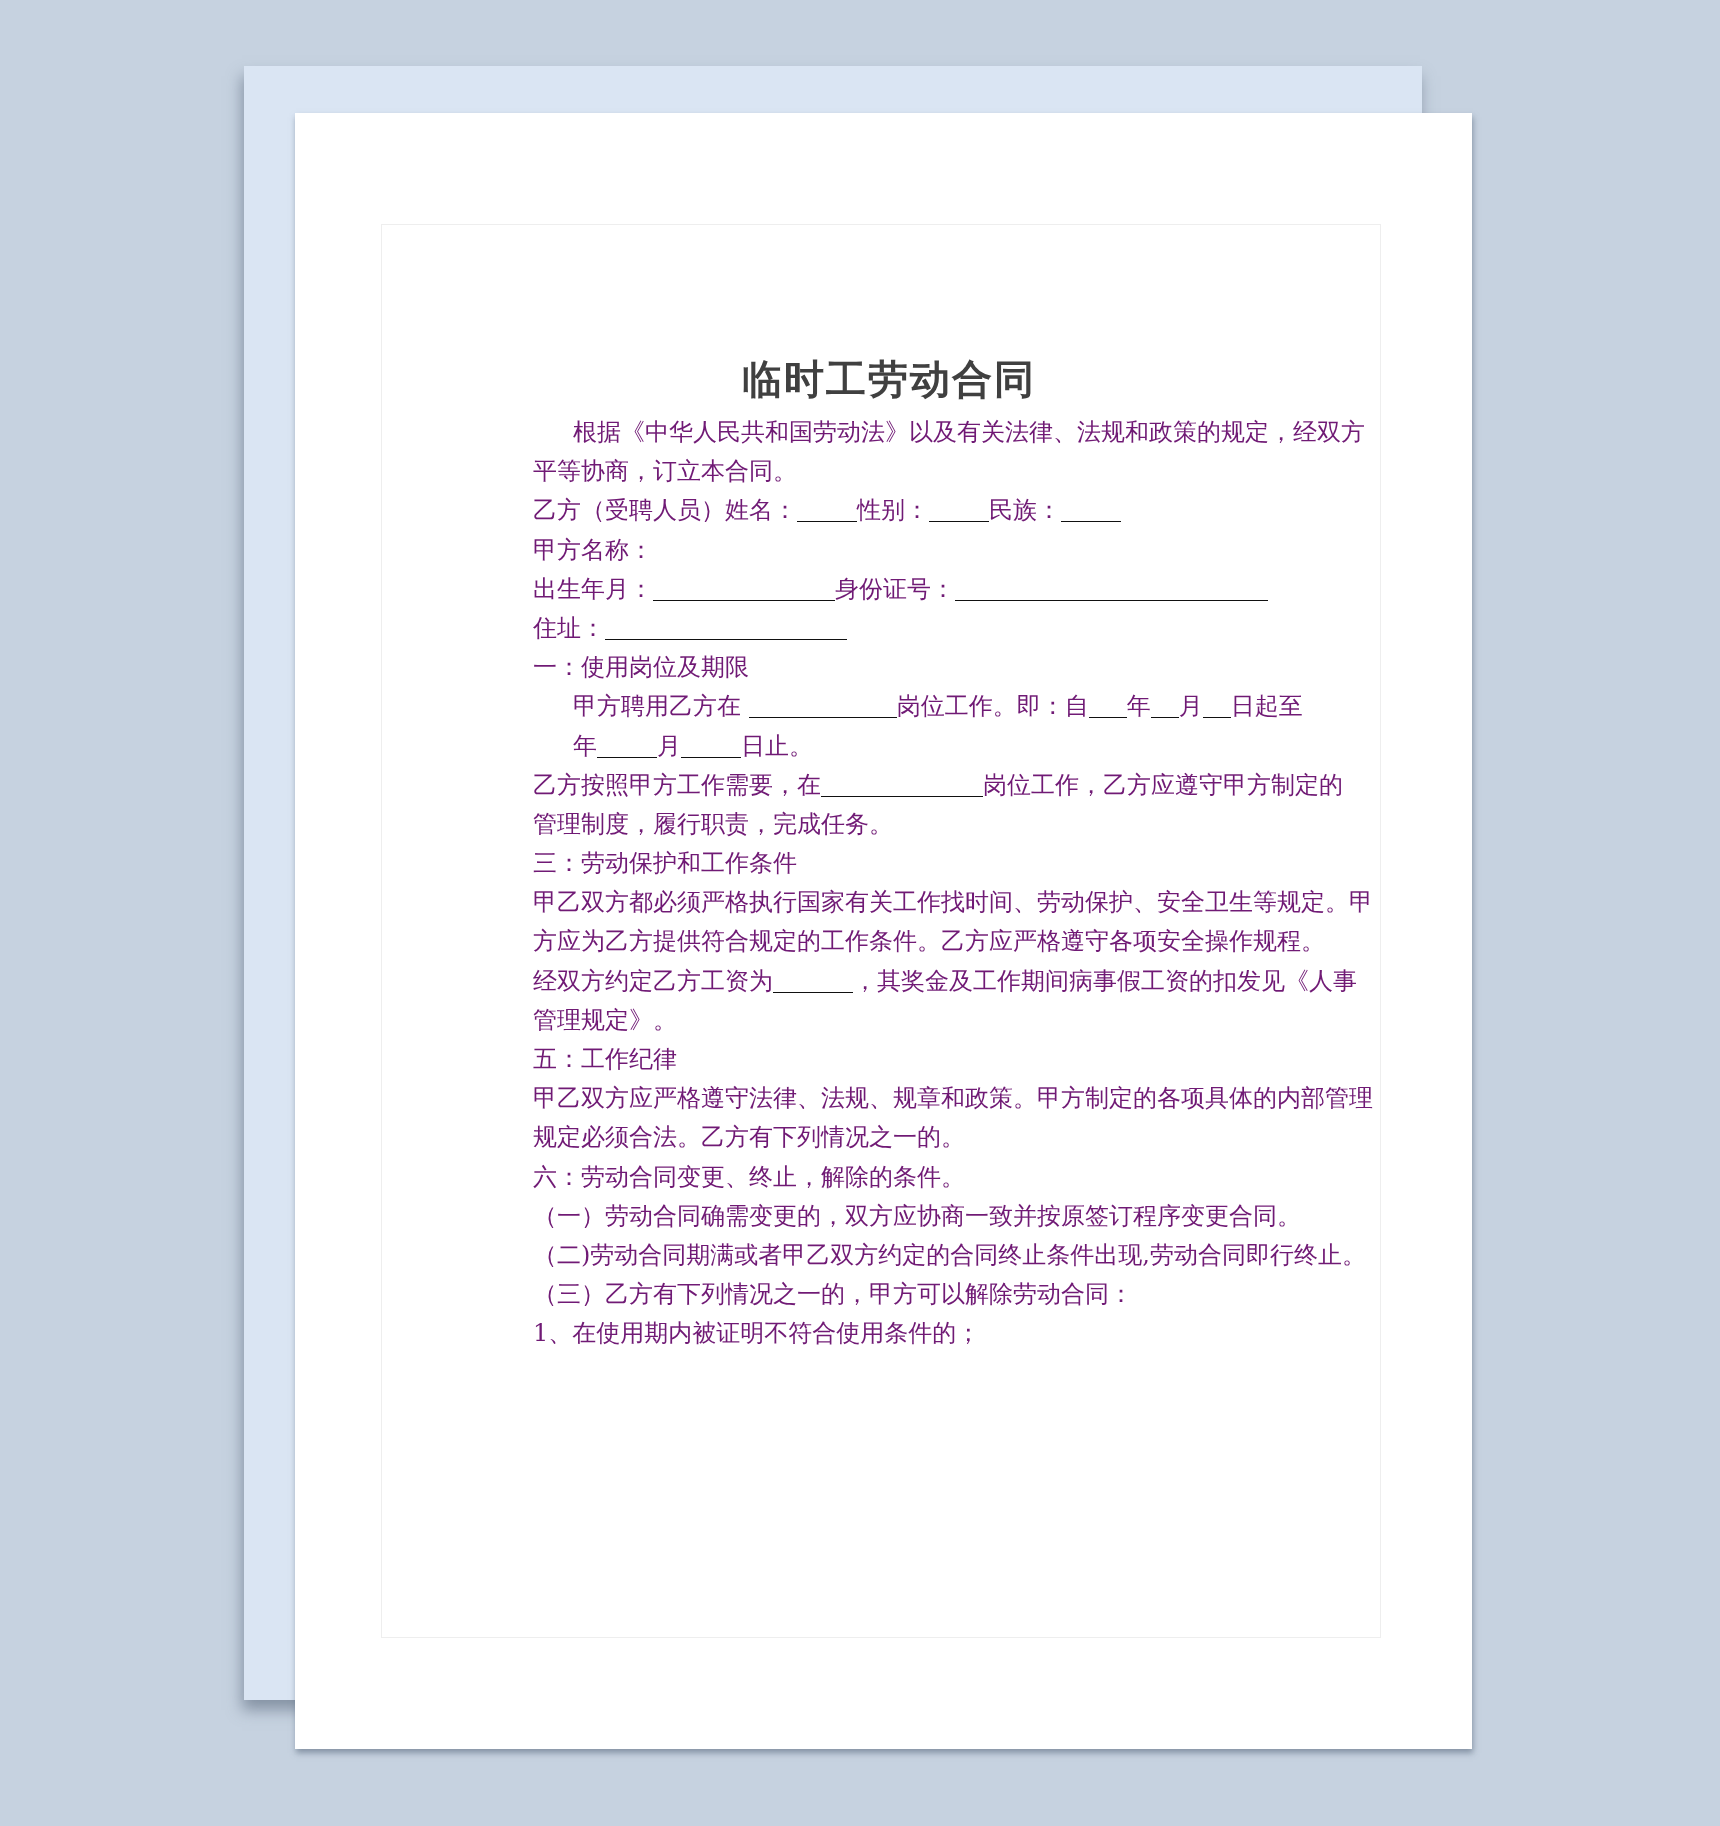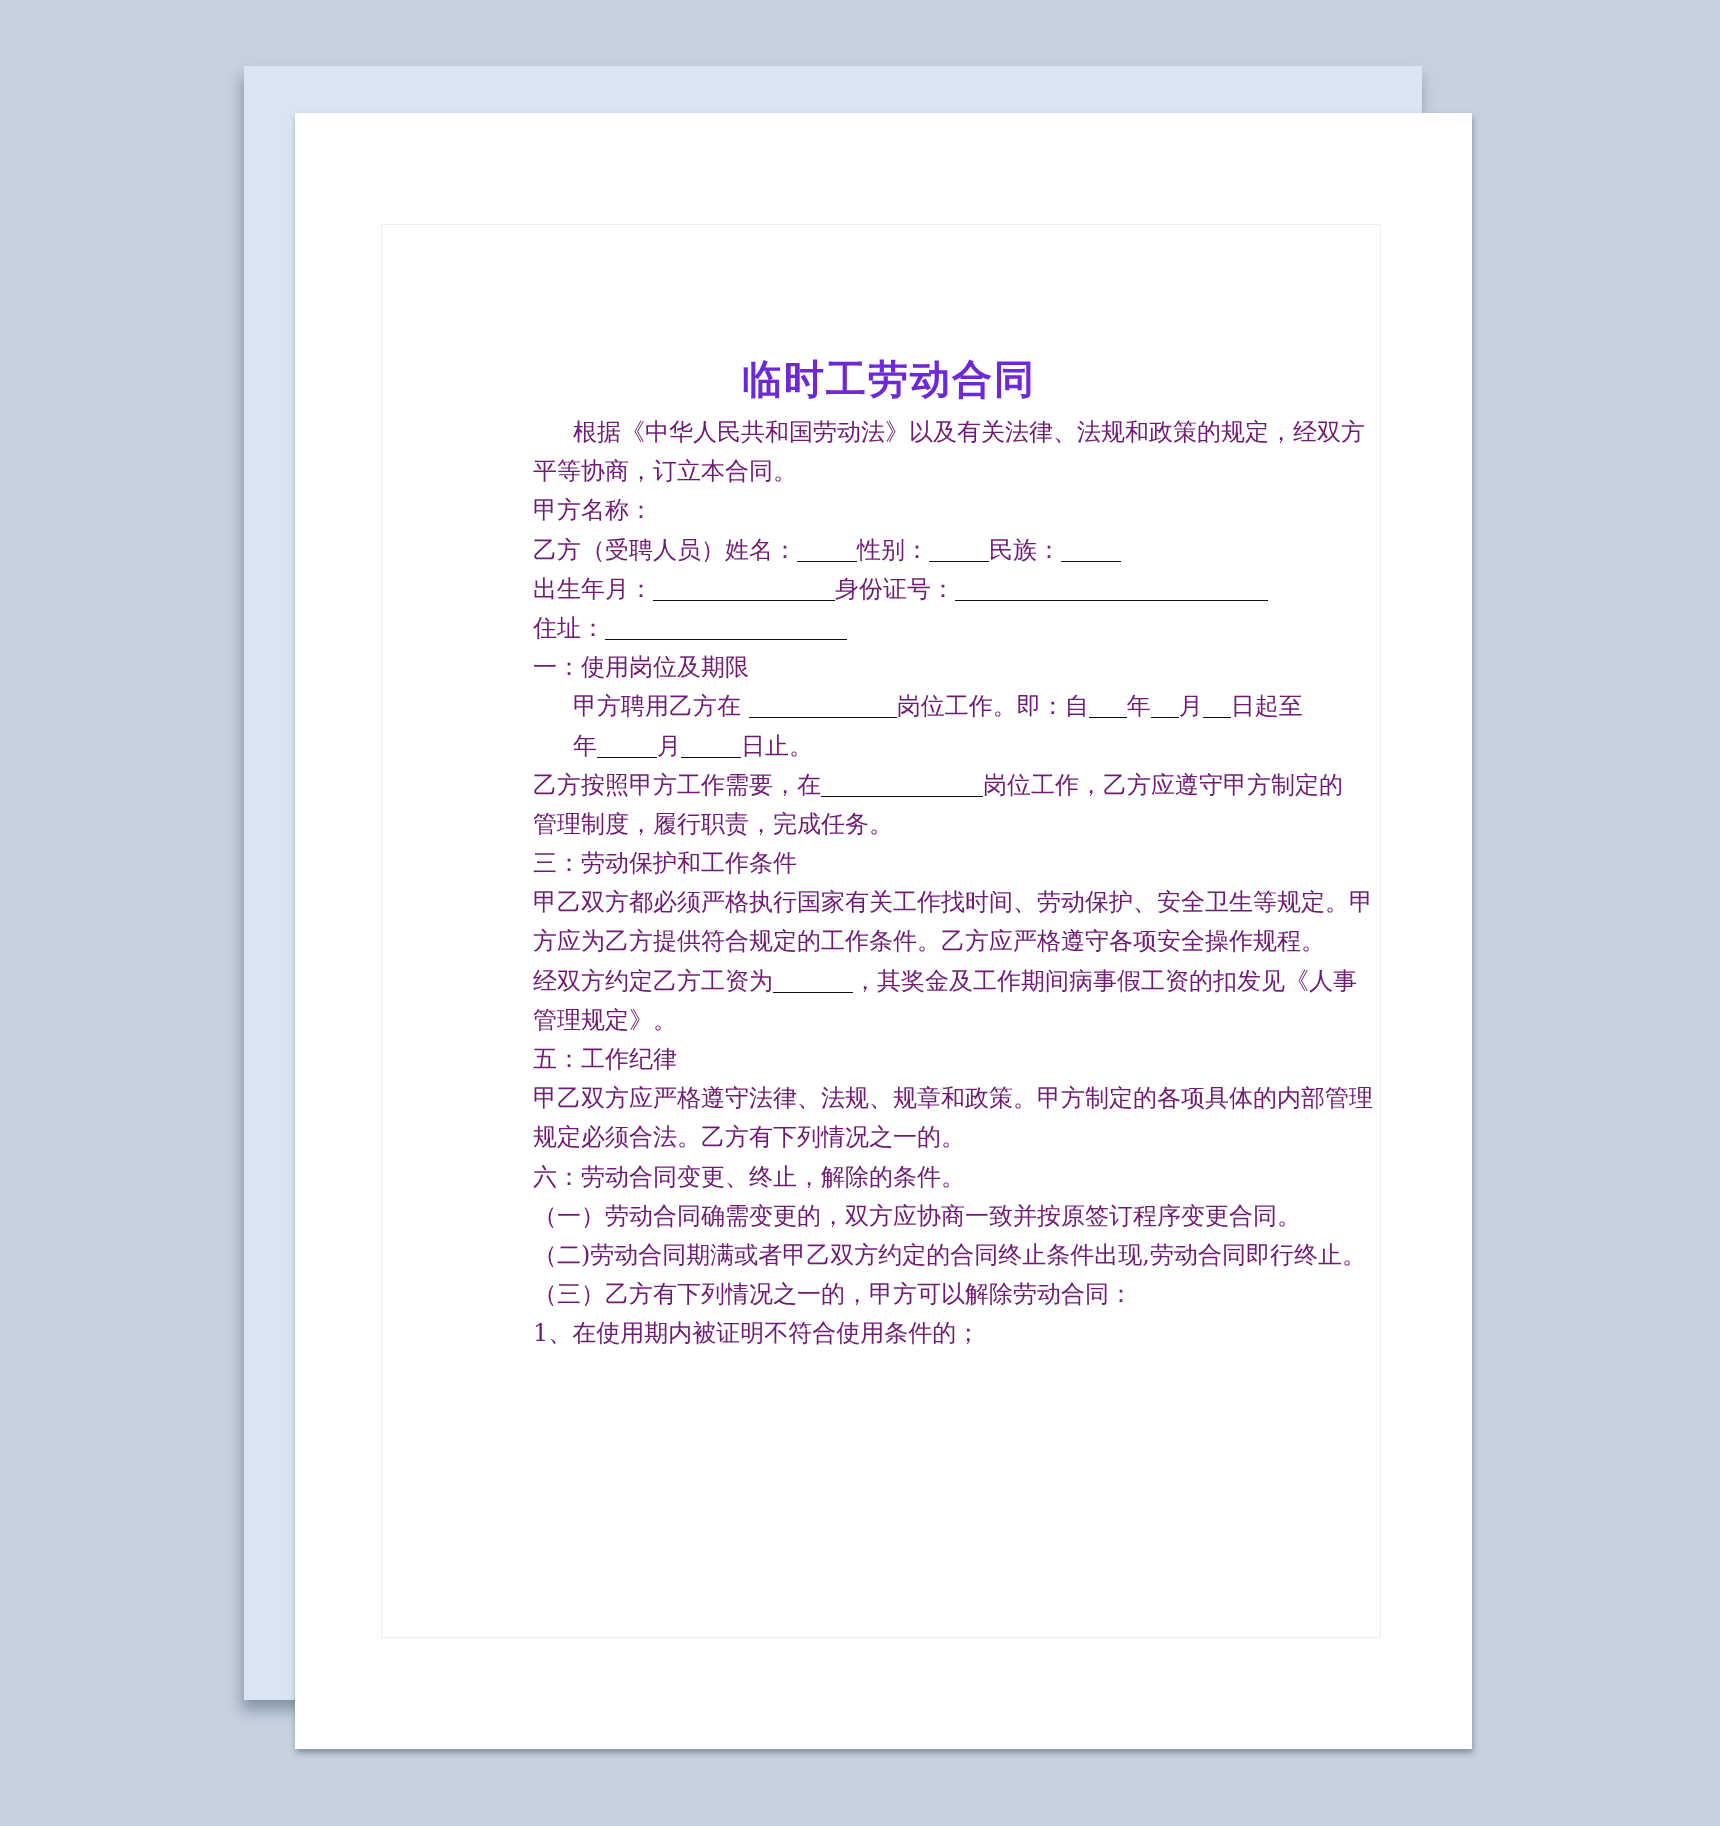--- a/index.html
+++ b/index.html
@@ -31,21 +31,21 @@
     position: absolute; left: 238px; top: 238px;
     width: 700px;
     color: #1a1a1a;
   }
   .title {
     text-align: center;
     font-family: "DejaVu Sans", "Liberation Sans", sans-serif;
     font-weight: bold;
     font-size: 40px;
     letter-spacing: 2px;
-    color: #6d28d9;
+    color: #404040;
     height: 56px; line-height: 56px;
     margin-bottom: 6px;
     margin-left: 12px;
   }
   .line {
     font-size: 24px;
     height: 39.2px;
     line-height: 39.2px;
     white-space: nowrap;
     color: #701a75;
@@ -66,25 +66,25 @@
 <div class="front-page">
   <div class="inner-frame"></div>
 
   <div class="doc">
     <div class="title">临时工劳动合同</div>
 
     <div class="line indent">根据《中华人民共和国劳动法》以及有关法律、法规和政策的规定，经双方</div>
     <div class="line">平等协商，订立本合同。</div>
 
     <div class="line">
-      <span>甲方名称：</span>
+      <span>乙方（受聘人员）姓名：</span><span class="blank" style="width:60px"></span><span>性别：</span><span class="blank" style="width:60px"></span><span>民族：</span><span class="blank" style="width:60px"></span>
     </div>
 
     <div class="line">
-      <span>乙方（受聘人员）姓名：</span><span class="blank" style="width:60px"></span><span>性别：</span><span class="blank" style="width:60px"></span><span>民族：</span><span class="blank" style="width:60px"></span>
+      <span>甲方名称：</span>
     </div>
 
     <div class="line">
       <span>出生年月：</span><span class="blank" style="width:182px"></span><span>身份证号：</span><span class="blank" style="width:313px"></span>
     </div>
 
     <div class="line">
       <span>住址：</span><span class="blank" style="width:242px"></span>
     </div>
 

